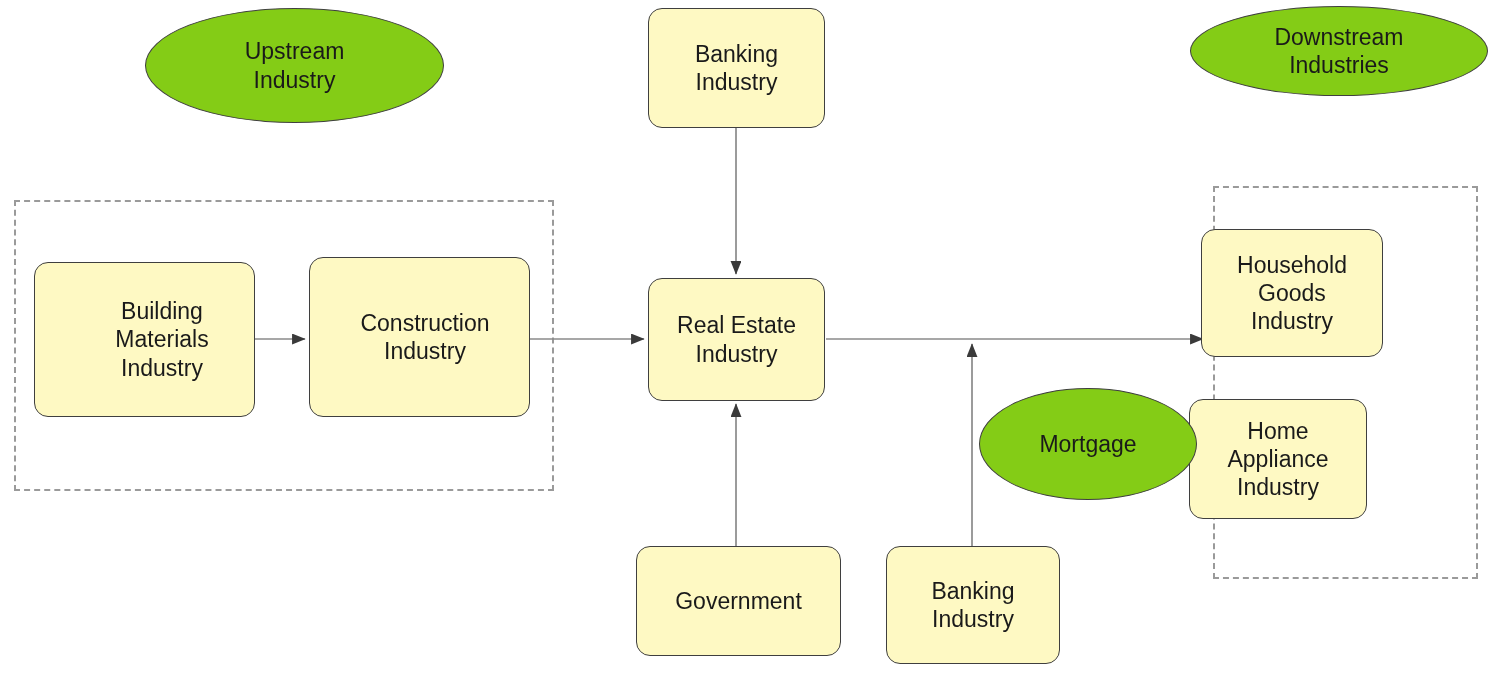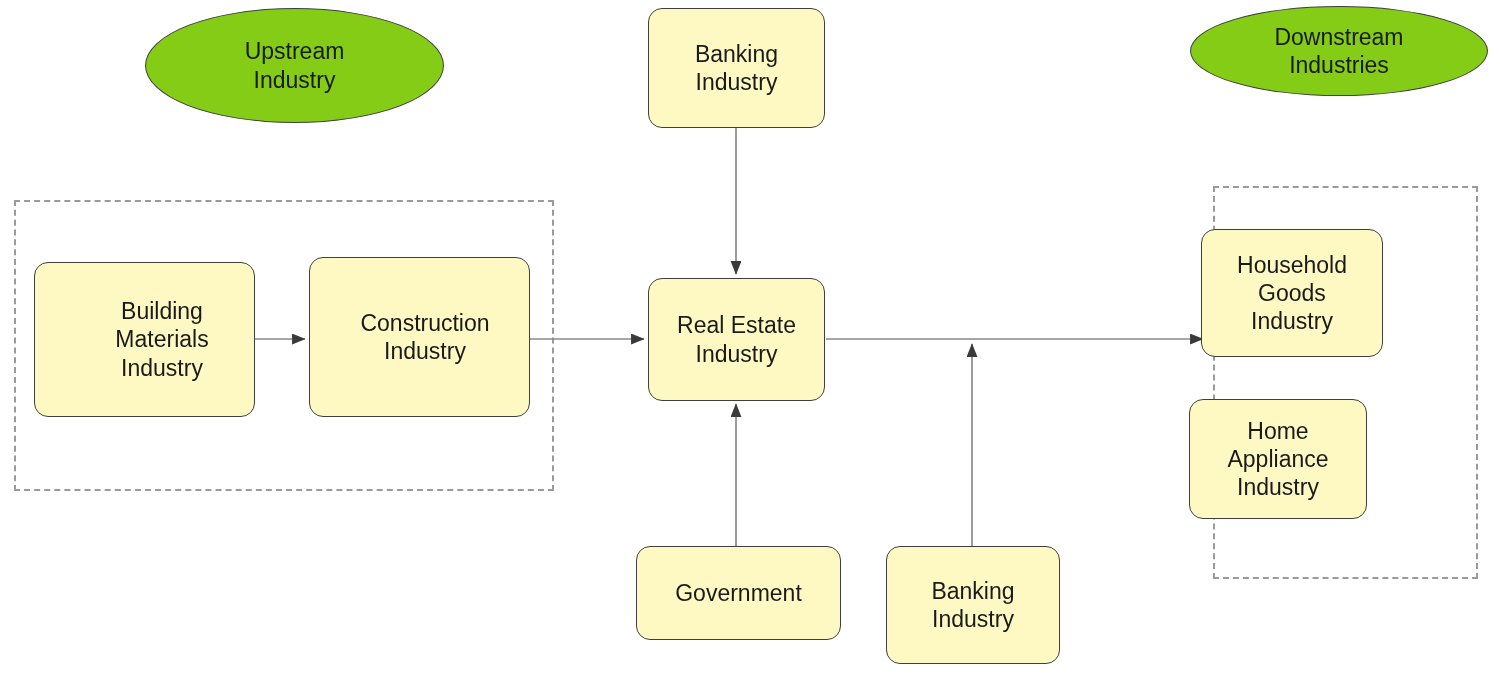--- a/index.html
+++ b/index.html
@@ -77,35 +77,36 @@
   <div class="group-box" style="left:1213px; top:186px; width:265px; height:393px;"></div>
 
   <div class="ellipse" style="left:145px; top:8px; width:299px; height:115px;">Upstream
 Industry</div>
 
   <div class="ellipse" style="left:1190px; top:6px; width:298px; height:90px;">Downstream
 Industries</div>
 
 
 
+  <div class="ellipse" style="left:979px; top:388px; width:218px; height:112px;">Mortgage</div>
 
   <div class="node" style="left:34px; top:262px; width:221px; height:155px;padding-left:35px;">Building
 Materials
 Industry</div>
 
   <div class="node" style="left:309px; top:257px; width:221px; height:160px;padding-left:11px;">Construction
 Industry</div>
 
   <div class="node" style="left:648px; top:8px; width:177px; height:120px;">Banking
 Industry</div>
 
   <div class="node" style="left:648px; top:278px; width:177px; height:123px;">Real Estate
 Industry</div>
 
-  <div class="node" style="left:636px; top:546px; width:205px; height:94px;">Government</div>
+  <div class="node" style="left:636px; top:546px; width:205px; height:110px;">Government</div>
 
   <div class="node" style="left:886px; top:546px; width:174px; height:118px;">Banking
 Industry</div>
 
   <div class="node" style="left:1201px; top:229px; width:182px; height:128px;">Household
 Goods
 Industry</div>
 
   <div class="node" style="left:1189px; top:399px; width:178px; height:120px;">Home
 Appliance

